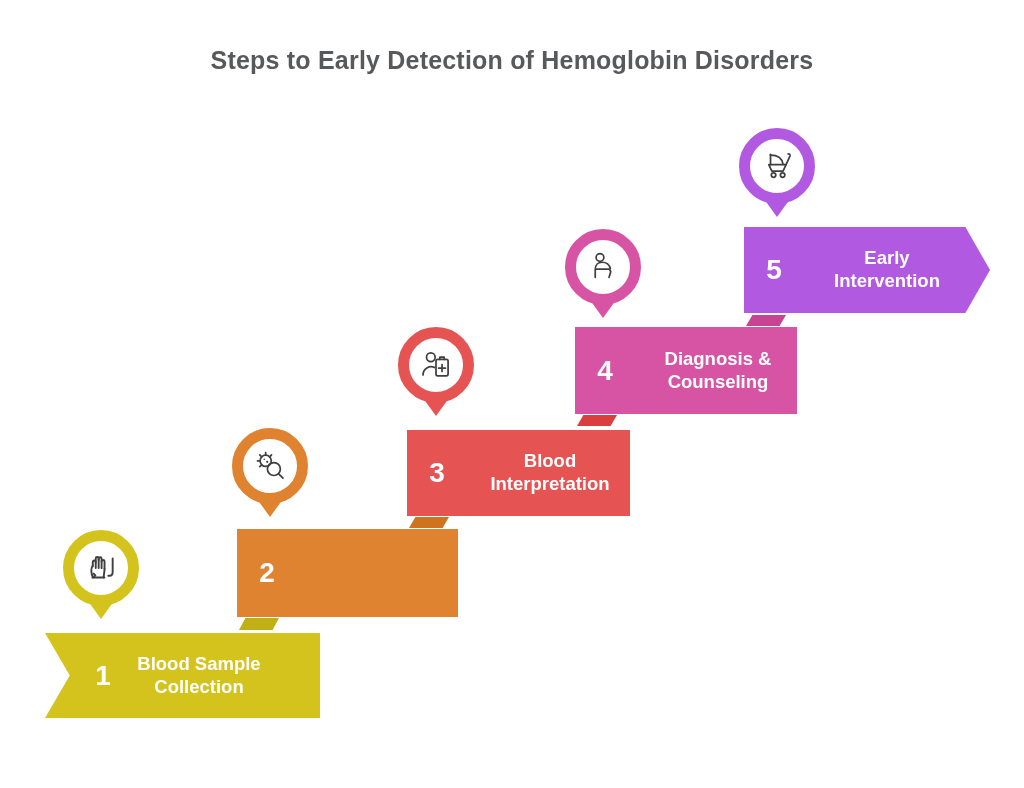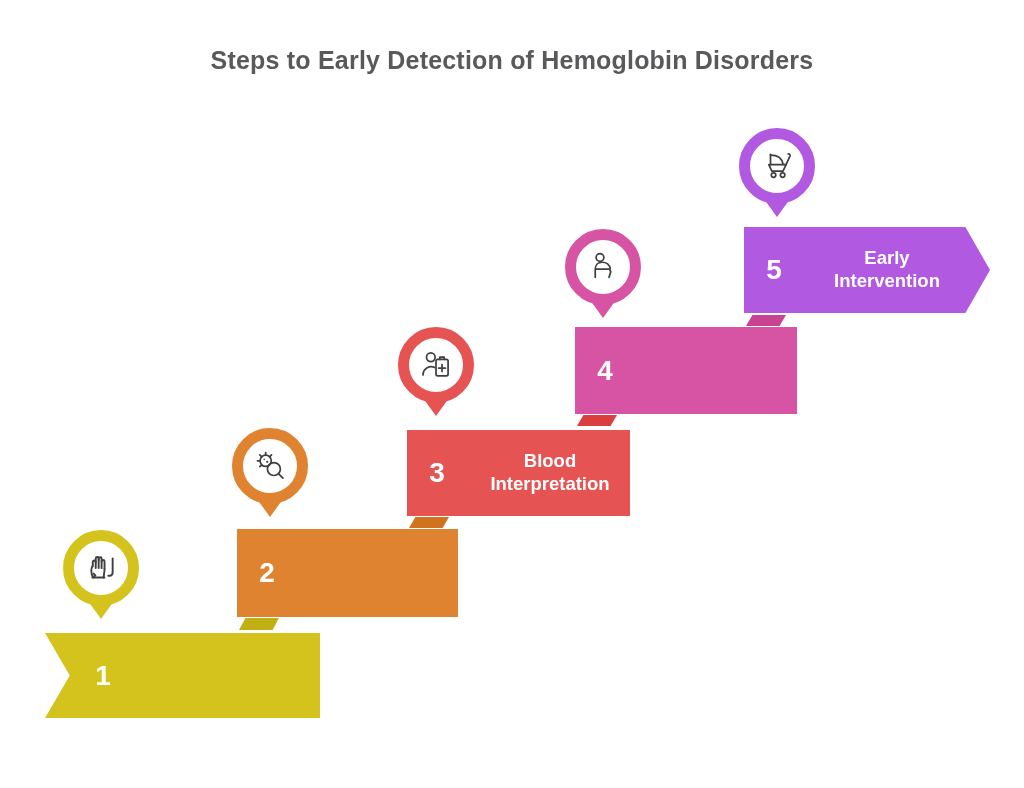--- a/index.html
+++ b/index.html
@@ -127,20 +127,21 @@
         <path d="M22.7 14.5 a1.7 1.7 0 0 1 3.4 0 v8.5"></path>
         <path d="M26.1 23 c0 4-1 7-1 10"></path>
         <path d="M12 33 h14"></path>
         <path d="M13.5 28.5 l2 2 -2 2"></path>
         <path d="M30.5 31 h1.5 c2.5 0 3.5-1.5 3.5-4 V11"></path>
       </svg>
     </div>
   </div>
   <div class="banner b1" style="--c: #d5c31d; --fold: #c1b015;">
     <span class="num">1</span>
+    <span class="label">Blood Sample Collection</span>
   </div>
 
   <div class="pin p2" style="--c: #e08330; --fold: #cf731e;">
     <div class="pin-tail"></div>
     <div class="pin-circle">
       <svg viewBox="0 0 44 44" fill="none" stroke="currentColor" stroke-width="2" stroke-linecap="round" stroke-linejoin="round" style="color: rgb(63, 63, 63);">
         <circle cx="17" cy="16" r="6.5"></circle>
         <path d="M17 9.5 V6.5"></path>
         <path d="M12.4 11.4 l-2.2-2.2"></path>
         <path d="M10.5 16 H7.5"></path>
@@ -180,20 +181,21 @@
     <div class="pin-circle">
       <svg viewBox="0 0 44 44" fill="none" stroke="currentColor" stroke-width="2" stroke-linecap="round" stroke-linejoin="round" style="color: rgb(63, 63, 63);">
         <circle cx="18.5" cy="11" r="4.5"></circle>
         <path d="M13 34 v-9 c0-5.5 3.5-8.5 8-8.5 c5 0 8.5 3 9.5 7.5"></path>
         <path d="M14 24.5 h15.5 l1.5 3 -2 6.5"></path>
       </svg>
     </div>
   </div>
   <div class="banner b4" style="--c: #d754a4; --fold: #c94394;">
     <span class="num">4</span>
+    <span class="label">Diagnosis &amp; Counseling</span>
   </div>
 
   <div class="pin p5" style="--c: #b259e2; --fold: #b259e2;">
     <div class="pin-tail"></div>
     <div class="pin-circle">
       <svg viewBox="0 0 44 44" fill="none" stroke="currentColor" stroke-width="2" stroke-linecap="round" stroke-linejoin="round" style="color: rgb(63, 63, 63);">
         <path d="M14.5 8.5 v12"></path>
         <path d="M14.5 9.5 c8.5 0 13.5 4 14.5 10.5"></path>
         <path d="M12.5 20.5 h20 l-3.5 7.5 h-13 z"></path>
         <path d="M32.5 20.5 l4.5-10 c0.6-1.6-0.6-2.6-2.2-2.4"></path>

